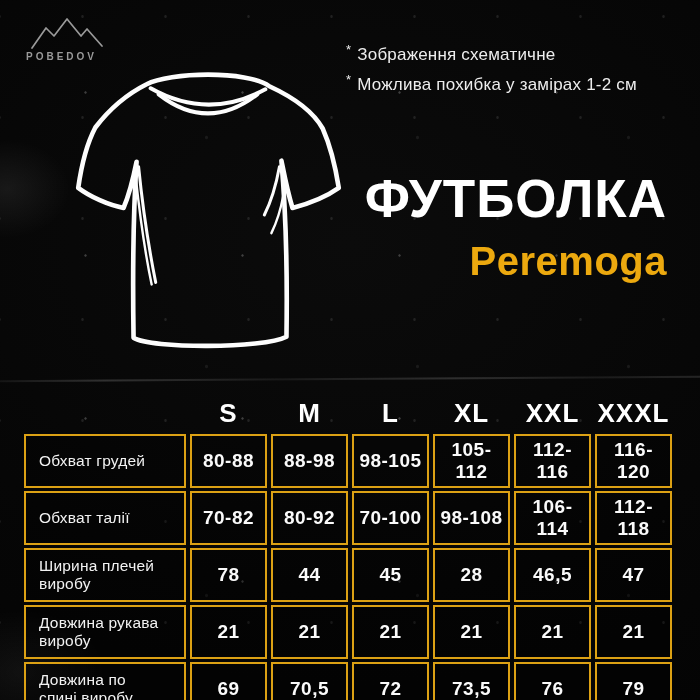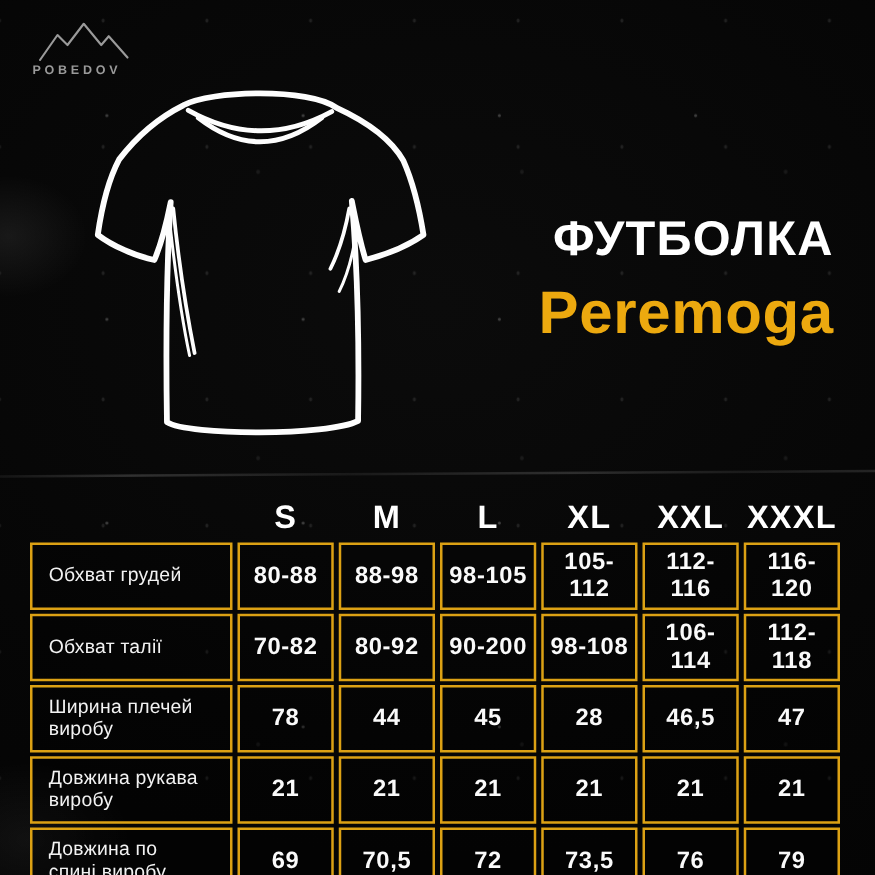--- a/index.html
+++ b/index.html
@@ -32,22 +32,22 @@
   .logo svg{display:block;margin-left:4px;}
   .brand-name{font-size:10px;font-weight:600;letter-spacing:3px;margin-top:1px;color:#9a9a9a;}
   
   .notes{position:absolute;left:346px;top:42px;font-size:17px;color:#ededed;}
   .note{margin-bottom:7px;letter-spacing:0.2px;}
   .ast{display:inline-block;vertical-align:6px;font-size:13px;margin-right:6px;color:#ededed;}
   
   .tshirt{position:absolute;left:66px;top:44px;width:284px;height:336px;}
   
   .title-block{position:absolute;right:33px;top:172px;text-align:right;}
-  .title-block h1{margin:0;font-size:39px;line-height:1;font-weight:700;color:#ffffff;letter-spacing:1px;white-space:nowrap;}
-  .subtitle{margin-top:16px;font-size:48px;line-height:1;font-weight:600;color:#eca90f;letter-spacing:0.5px;}
+  .title-block h1{margin:0;font-size:53px;line-height:1;font-weight:700;color:#ffffff;letter-spacing:1px;white-space:nowrap;}
+  .subtitle{margin-top:16px;font-size:40px;line-height:1;font-weight:600;color:#eca90f;letter-spacing:0.5px;}
   
   table.size-table{
     position:absolute;left:20px;top:392px;
     border-collapse:separate;border-spacing:4px 3px;table-layout:fixed;
   }
   .size-table th{
     box-sizing:border-box;height:36px;padding:0;border:none;
     font-size:26px;font-weight:700;color:#fff;letter-spacing:1px;text-align:center;vertical-align:middle;
   }
   .size-table td{
@@ -69,20 +69,24 @@
   <div class="noise"></div>
   <div class="scratch"></div>
 
   <div class="logo">
     <svg width="76" height="34" viewBox="0 0 76 34">
       <polyline points="2,32 16,12 24,20 37,3 51,20 57,13 72,30" fill="none" stroke="#9a9a9a" stroke-width="1.7" stroke-linejoin="round" stroke-linecap="round"></polyline>
     </svg>
     <div class="brand-name">POBEDOV</div>
   </div>
 
+  <div class="notes">
+    <div class="note"><span class="ast">*</span><span>Зображення схематичне</span></div>
+    <div class="note"><span class="ast">*</span><span>Можлива похибка у замірах 1-2 см</span></div>
+  </div>
 
   <svg class="tshirt" viewBox="0 0 282 334">
     <g fill="none" stroke="#fdfdfd" stroke-linecap="round" stroke-linejoin="round">
 
       <path stroke-width="4.6" d="
         M 80 40
         C 102 28 180 26 202 42
         C 228 54 246 68 255 84
         C 263 102 268 124 271 143
         C 257 153 240 159 225 163
@@ -138,21 +142,21 @@
         <td class="val">88-98</td>
         <td class="val">98-105</td>
         <td class="val">105-112</td>
         <td class="val">112-116</td>
         <td class="val">116-120</td>
       </tr>
       <tr>
         <td class="label">Обхват талії</td>
         <td class="val">70-82</td>
         <td class="val">80-92</td>
-        <td class="val">90-200</td>
+        <td class="val">70-100</td>
         <td class="val">98-108</td>
         <td class="val">106-114</td>
         <td class="val">112-118</td>
       </tr>
       <tr>
         <td class="label">Ширина плечей виробу</td>
         <td class="val">78</td>
         <td class="val">44</td>
         <td class="val">45</td>
         <td class="val">28</td>

